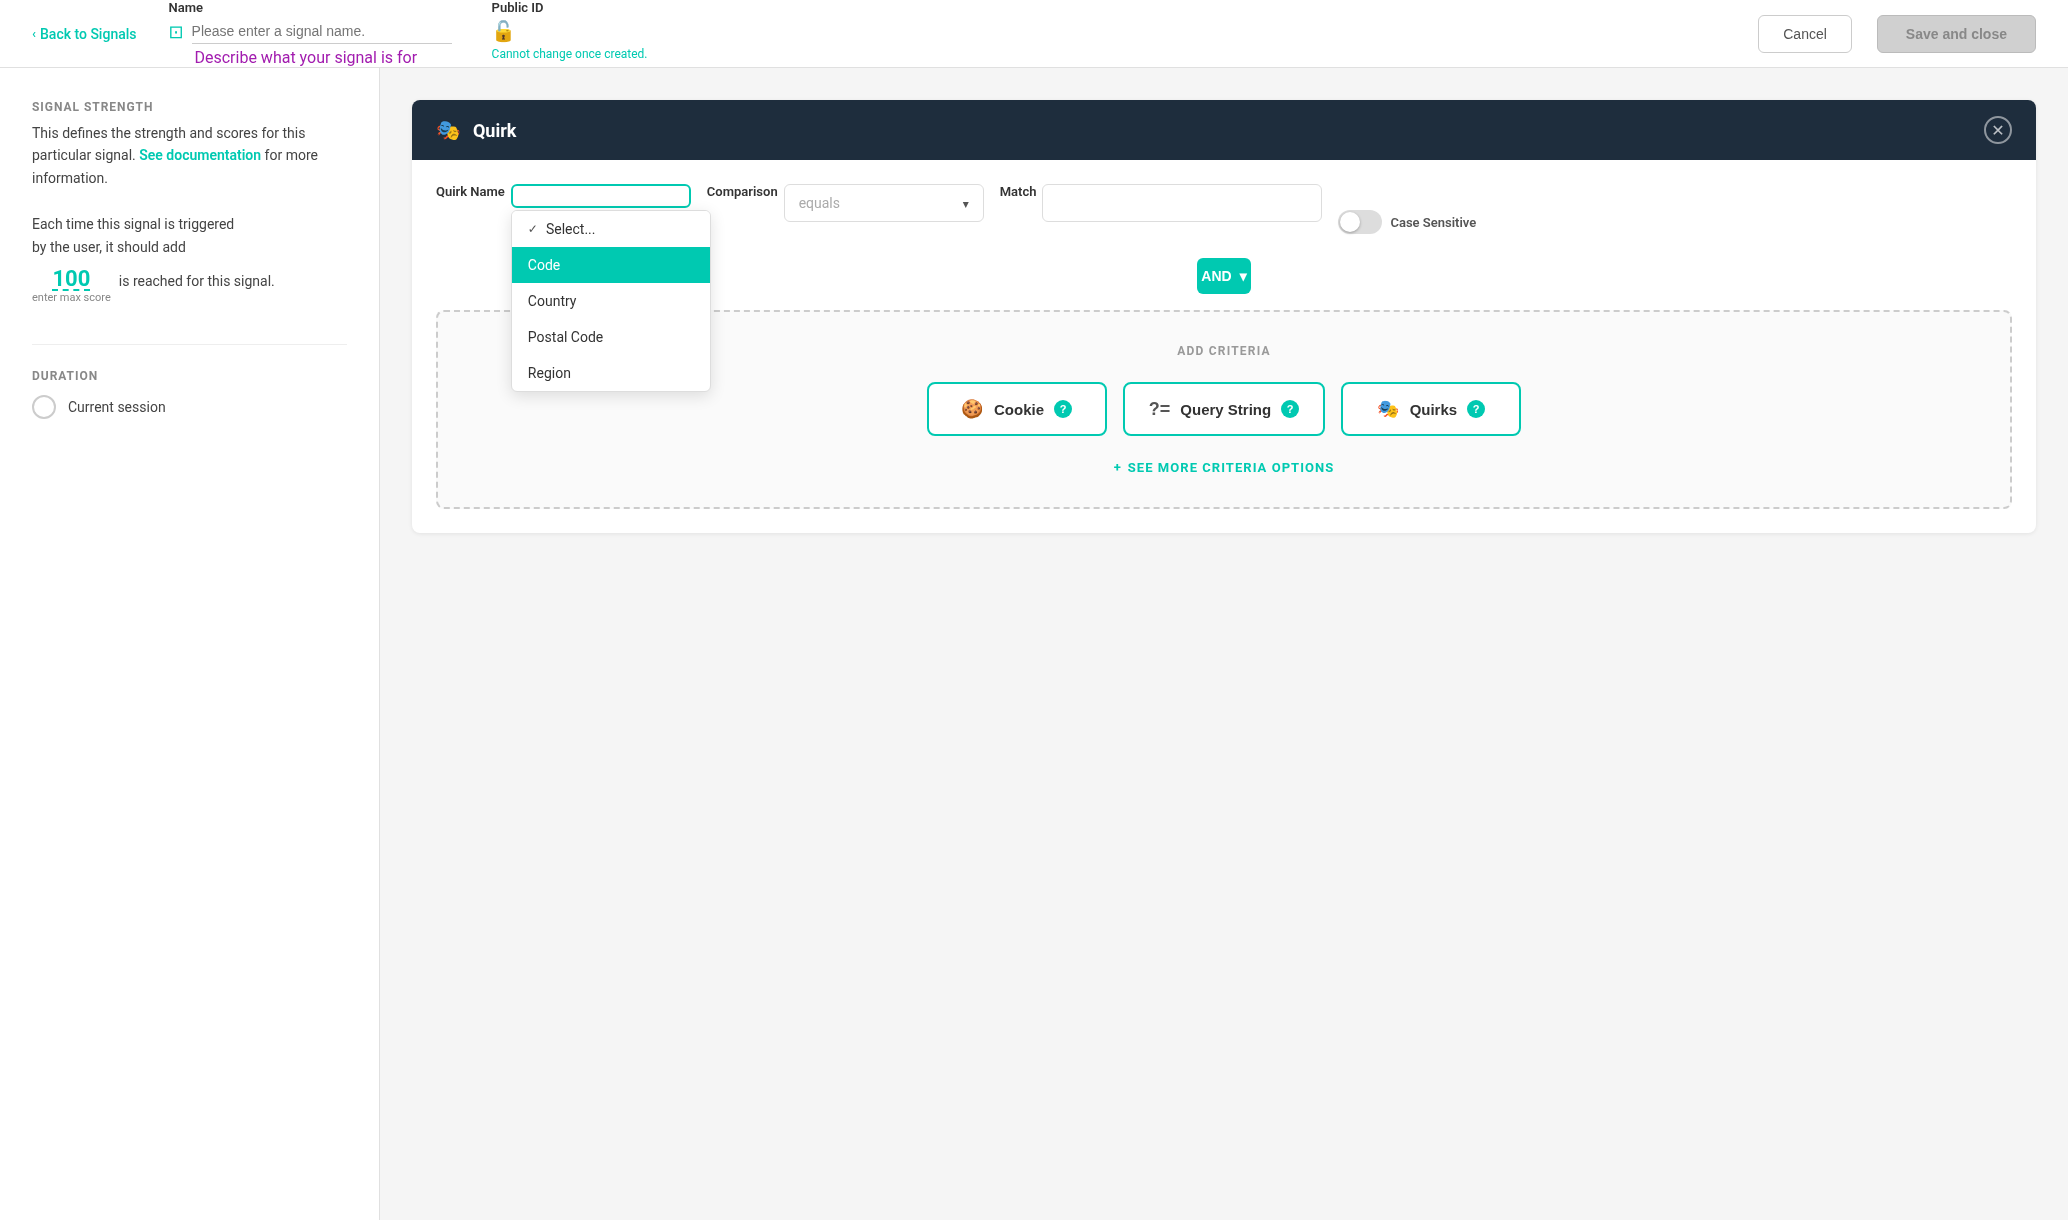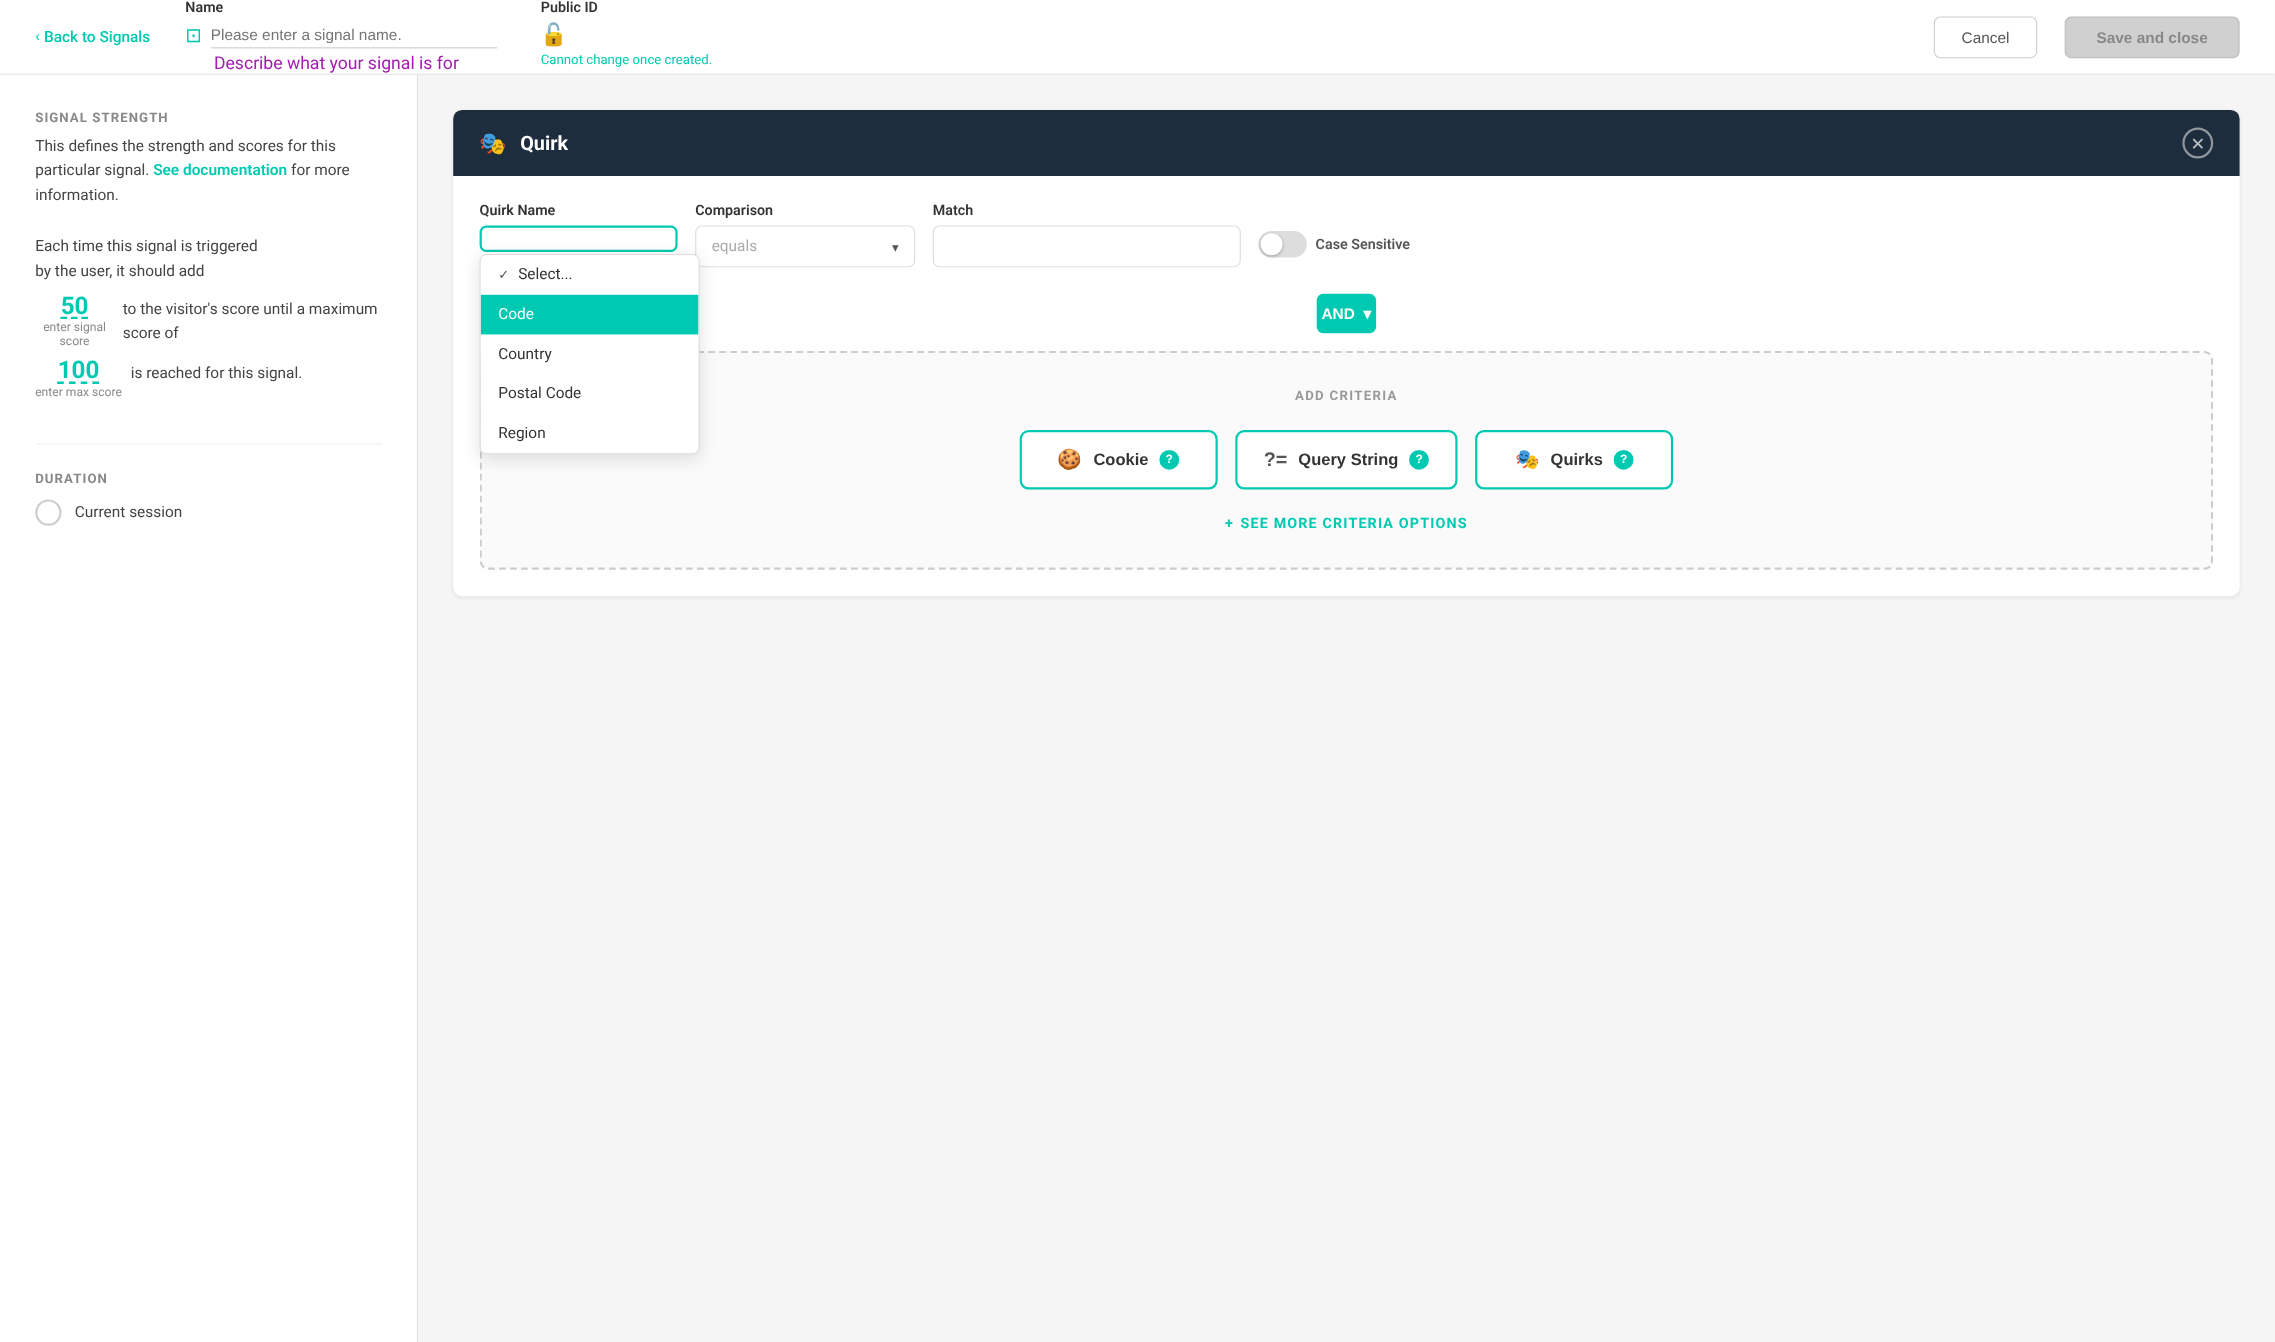--- a/index.html
+++ b/index.html
@@ -243,21 +243,21 @@
       position: relative;
     }
     .criteria-row {
       display: flex;
       gap: 16px;
       align-items: flex-start;
       margin-bottom: 16px;
     }
     .field-col {
       display: flex;
-      flex-direction: column;
+      flex-direction: row;
       gap: 6px;
     }
     .col-label {
       font-size: 13px;
       font-weight: 600;
       color: #333;
     }
 
     
     .quirk-name-wrapper {
@@ -523,27 +523,20 @@
         <span>This defines the strength and scores for this particular signal.</span>
         <a class="sidebar-link">See documentation</a>
         <span>for more information.</span>
       </p>
     </div>
 
     <div>
       <p class="sidebar-text">Each time this signal is triggered</p>
       <p class="sidebar-text">by the user, it should add</p>
 
-      <div class="score-line-row">
-        <div class="score-block">
-          <span class="score-value">50</span>
-          <span class="score-label">enter signal score</span>
-        </div>
-        <span class="sidebar-text">to the visitor's score until a maximum score of</span>
-      </div>
 
       <div class="score-line-row">
         <div class="score-block">
           <span class="score-value">100</span>
           <span class="score-label">enter max score</span>
         </div>
         <span class="sidebar-text">is reached for this signal.</span>
       </div>
     </div>
 

